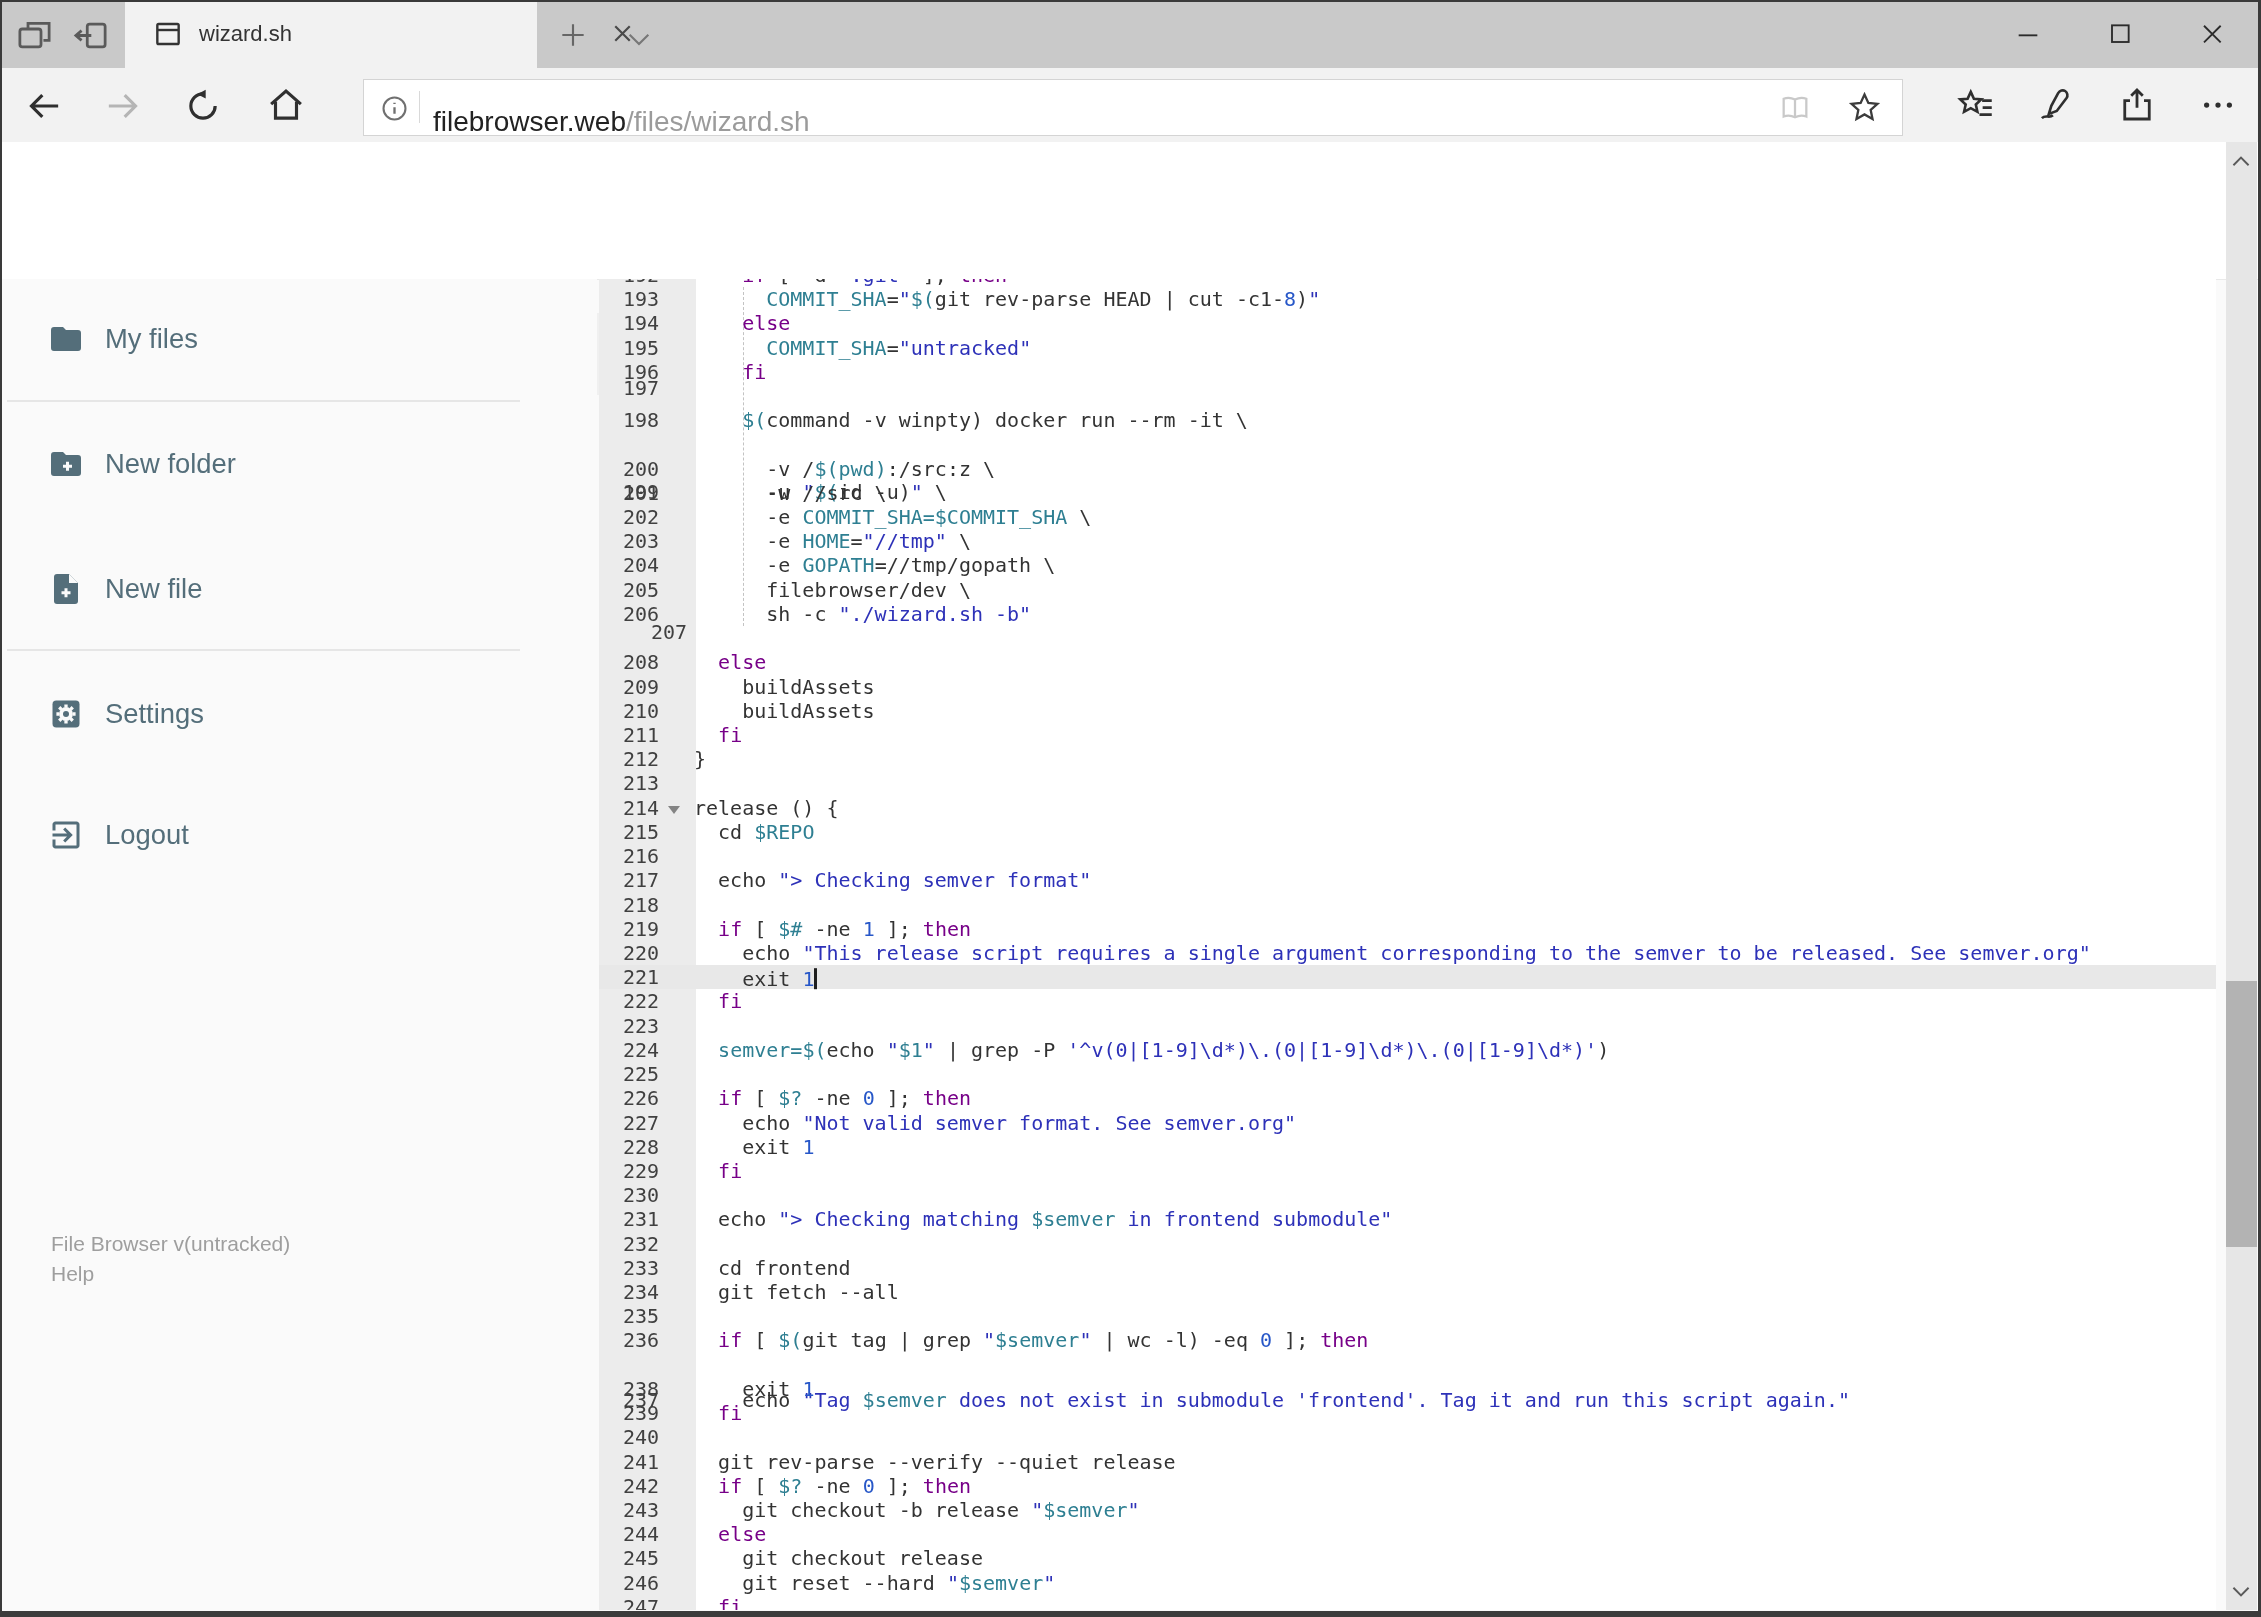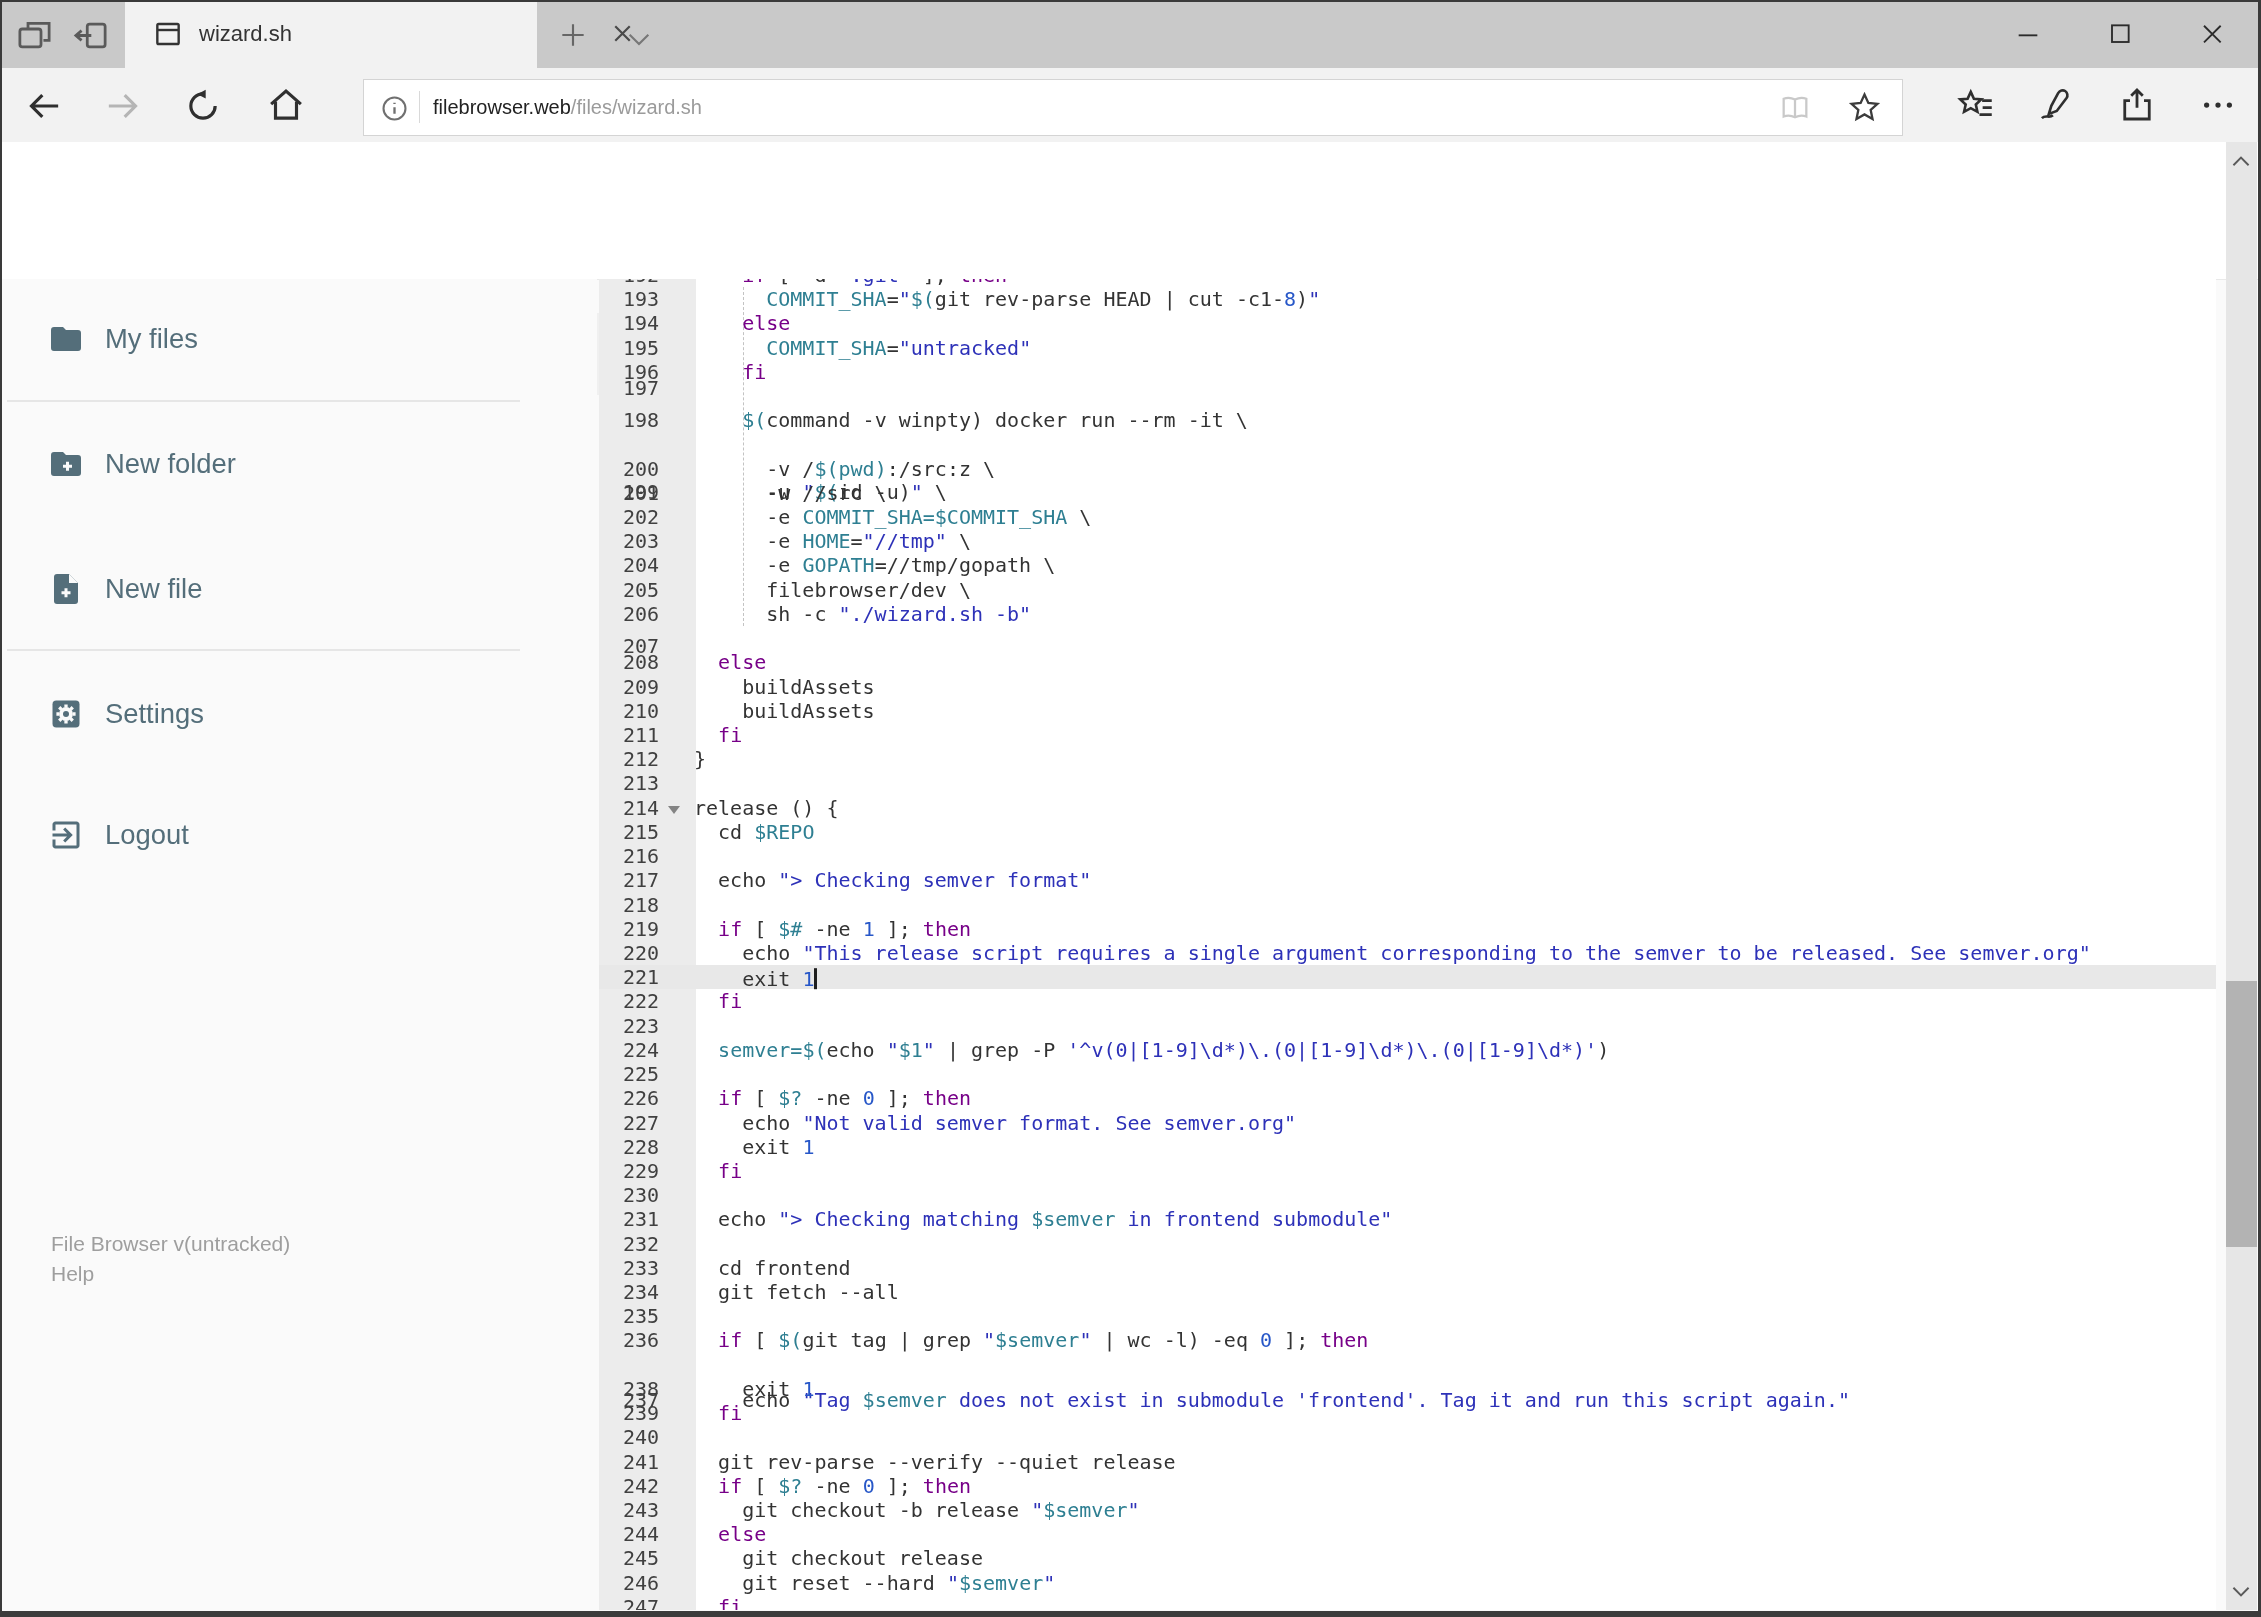--- a/index.html
+++ b/index.html
@@ -18,21 +18,21 @@
   .titlebar{left:0;top:0;width:2261px;height:68px;background:#c9c9c9;}
   .tb-btn{top:16px;width:39px;height:39px;cursor:default;}
   .tab{left:125px;top:0;width:412px;height:68px;background:#f2f2f2;}
   .tab-title{position:absolute;left:74px;top:21px;font-size:22px;color:#333;white-space:nowrap;}
   .winctl{top:18px;width:36px;height:32px;}
 
   
   .navbar{left:0;top:68px;width:2261px;height:74px;background:#f2f2f2;}
   .urlbox{position:absolute;left:363px;top:10.5px;width:1540px;height:57px;background:#fff;
           border:1.6px solid #d4d4d4;box-sizing:border-box;}
-  .urltext{position:absolute;left:69px;top:16px;font-size:20px;white-space:nowrap;}
+  .urltext{position:absolute;left:69px;top:26px;font-size:28px;white-space:nowrap;}
   .url-domain{color:#222;}
   .url-path{color:#9b9b9b;}
   .url-divider{position:absolute;left:55px;top:11.3px;width:0.8px;height:32px;background:#d9d9d9;}
 
   
   .appheader{left:0;top:142px;width:2261px;height:137px;background:#fff;border-bottom:0.8px solid #e9e9e9;}
   .logo-ring{position:absolute;left:34px;top:172px;width:78px;height:78px;border-radius:50%;
              border:5.7px solid #2979ff;background:#fff;box-sizing:border-box;overflow:hidden;}
   .searchbox{position:absolute;left:153px;top:171px;width:799px;height:82px;background:#f0f0f0;border-radius:4.8px;}
   .searchbox input{position:absolute;left:81px;top:0;width:694px;height:82px;border:none;background:transparent;
@@ -339,21 +339,21 @@
         <pre class="cl"><span class="tok-t">      -e </span><span class="tok-v">GOPATH</span><span class="tok-t">=//tmp/gopath \</span></pre>
       </div>
       <div class="code-row" style="top: 299px;">
         <span class="ln">205</span>
         <pre class="cl"><span class="tok-t">      filebrowser/dev \</span></pre>
       </div>
       <div class="code-row" style="top: 323px;">
         <span class="ln">206</span>
         <pre class="cl"><span class="tok-t">      sh -c </span><span class="tok-s">"./wizard.sh -b"</span></pre>
       </div>
-      <div class="code-row" style="top: 355px;">
+      <div class="code-row" style="top: 341px; margin-left: 28px;">
         <span class="ln">207</span>
         <pre class="cl"></pre>
       </div>
       <div class="code-row" style="top: 371px;">
         <span class="ln">208</span>
         <pre class="cl"><span class="tok-t">  </span><span class="tok-k">else</span></pre>
       </div>
       <div class="code-row" style="top: 396px;">
         <span class="ln">209</span>
         <pre class="cl"><span class="tok-t">    buildAssets</span></pre>

